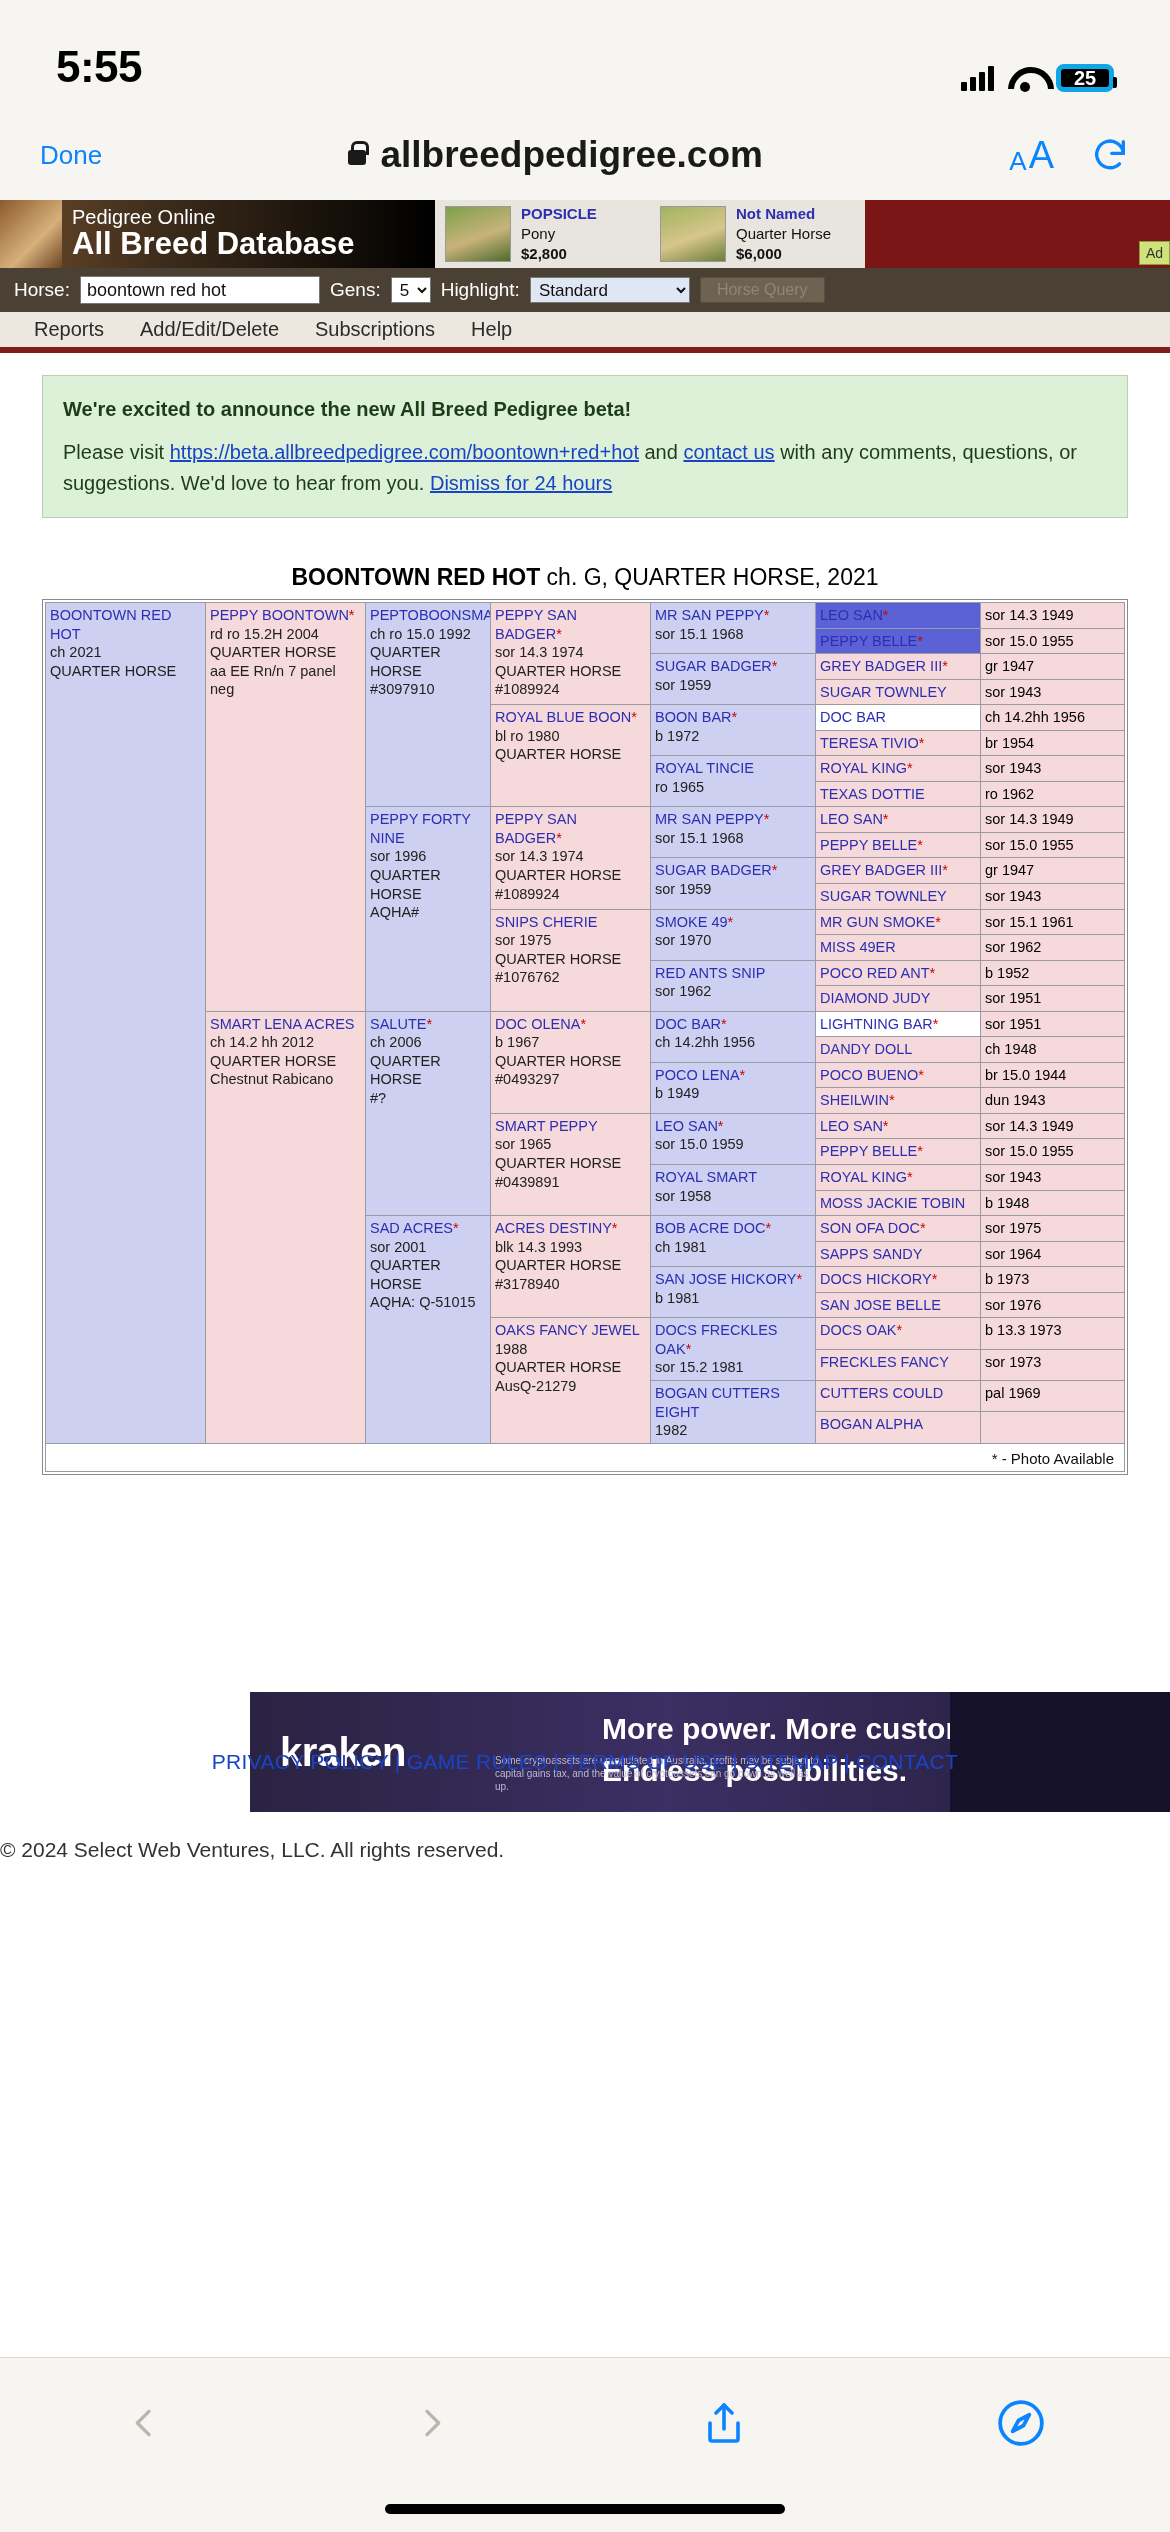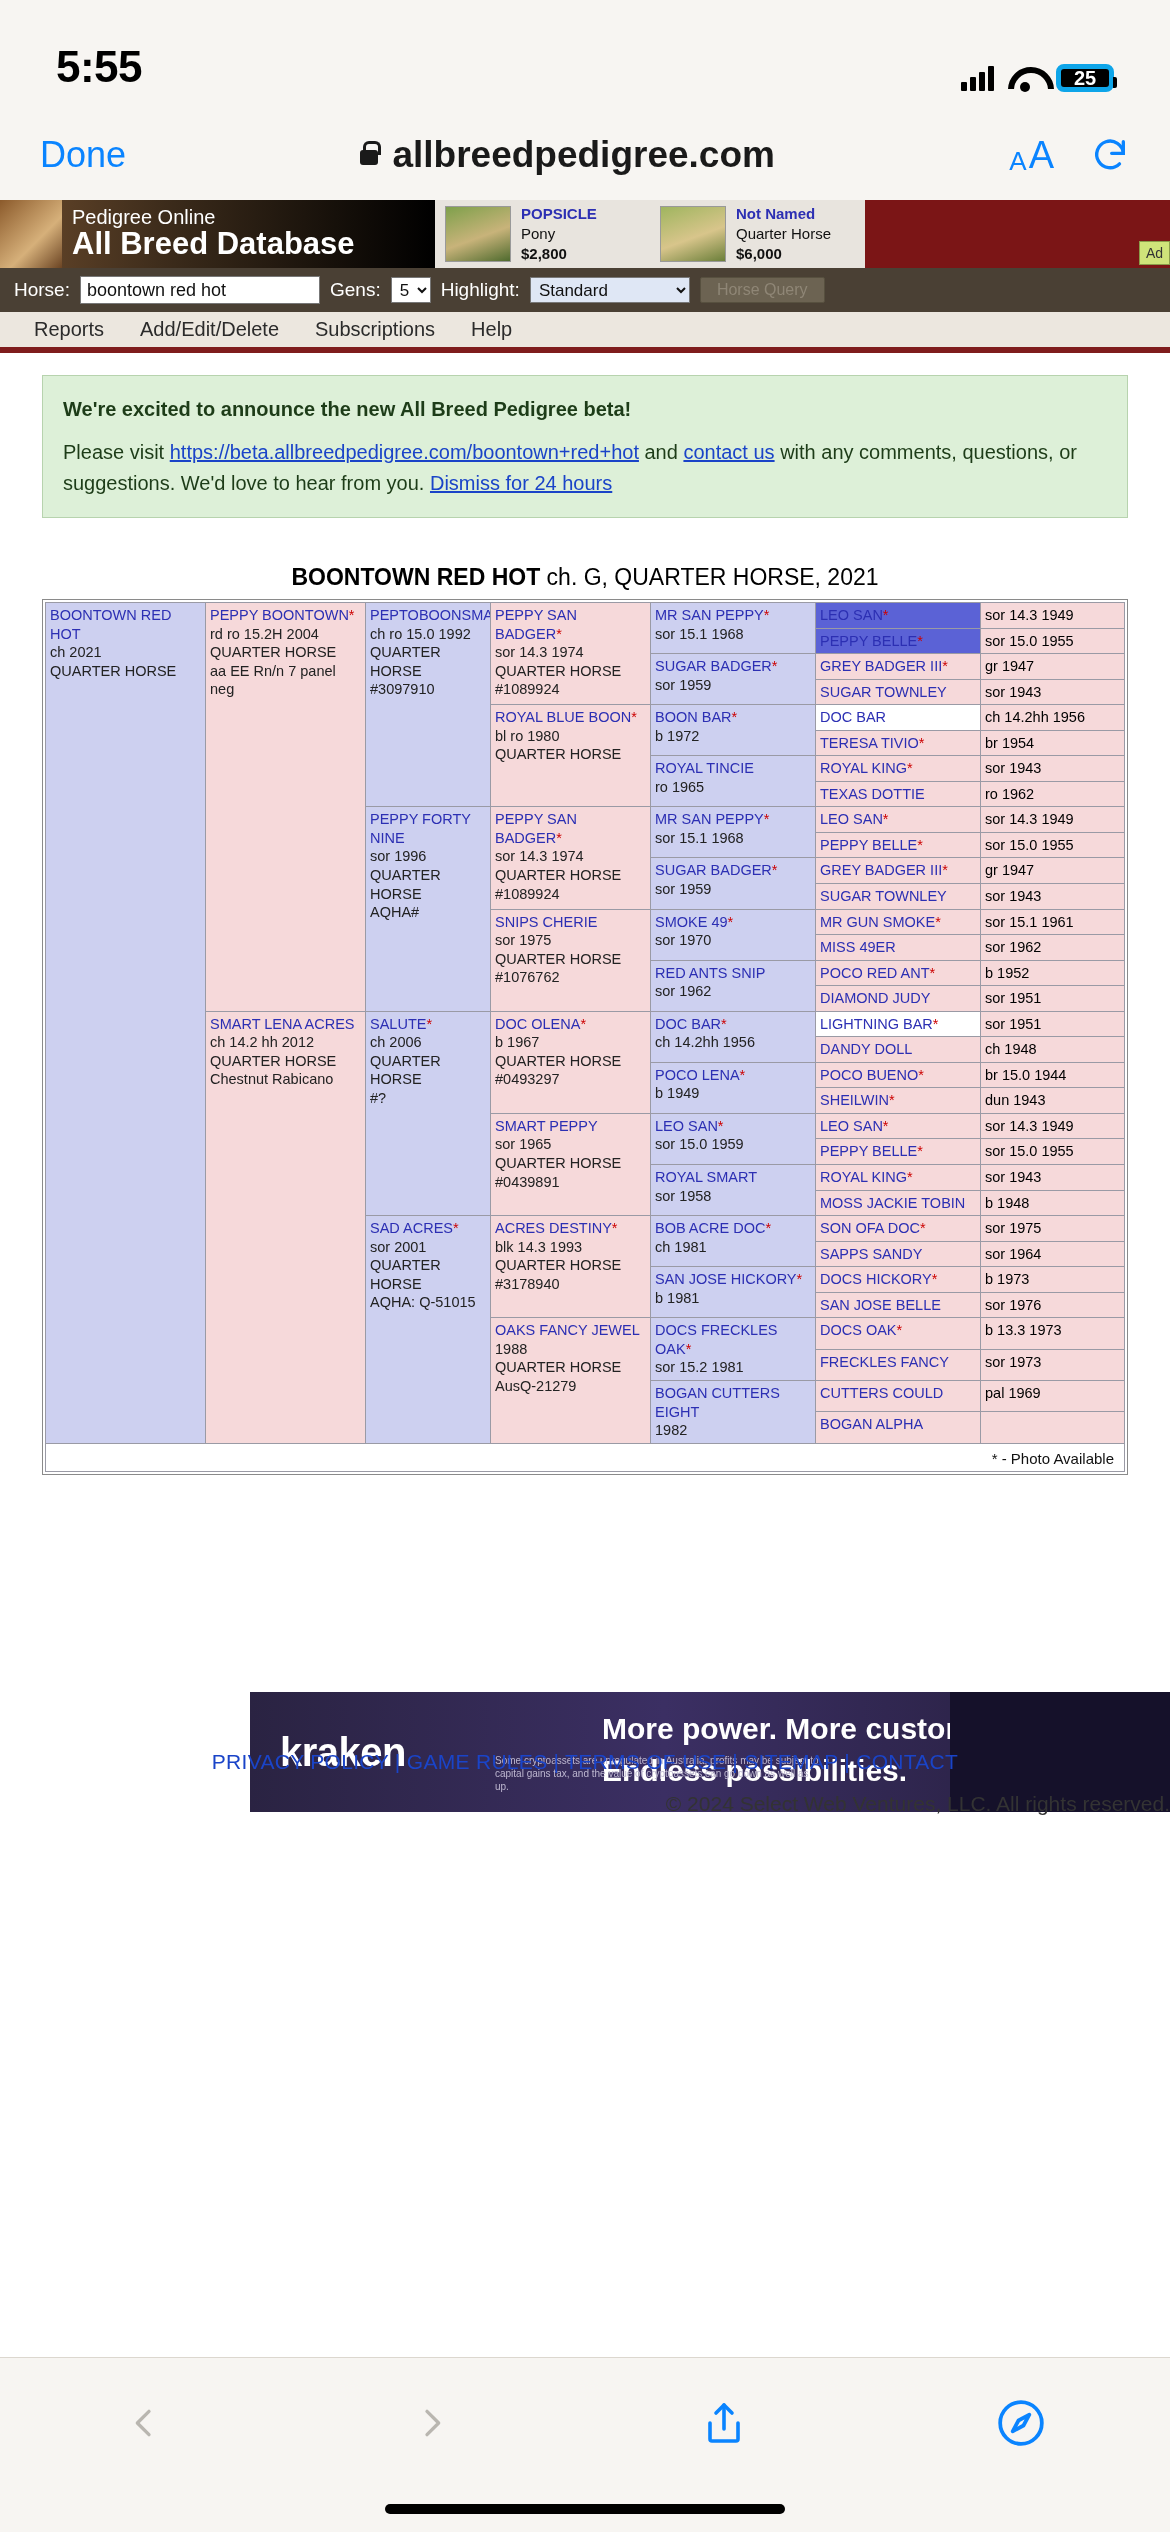--- a/index.html
+++ b/index.html
@@ -44,21 +44,21 @@
     content:""; position:absolute; right:-8px; top:8px; width:4px; height:11px;
     background:#000; border-radius:0 2px 2px 0;
   }
 
   
   .safaribar {
     height:90px; background:#f7f5f2;
     display:flex; align-items:center; justify-content:space-between;
     padding:0 40px;
   }
-  .done-btn { font-size:36px; color:#0a84ff; }
+  .done-btn { font-size:26px; color:#0a84ff; }
   .url-wrap { display:flex; align-items:center; gap:14px; }
   .lock {
     width:18px; height:15px; background:#1a1a1a; border-radius:3px;
     position:relative; margin-top:4px;
   }
   .lock::before{
     content:""; position:absolute; left:3px; top:-9px; width:12px; height:11px;
     border:3px solid #1a1a1a; border-bottom:none; border-radius:6px 6px 0 0;
   }
   .url-txt { font-size:37px; font-weight:600; color:#1a1a1a; }
@@ -174,21 +174,21 @@
   .fa-head { position:absolute; left:352px; top:20px; font-size:30px; font-weight:700; }
   .fa-head2 { position:absolute; left:352px; top:62px; font-size:30px; font-weight:700; }
   .fa-chart { position:absolute; right:0; top:0; width:220px; height:120px; background:#15112a; }
 
   
   .footlinks {
     position:absolute; left:0; top:1550px; width:100%; text-align:center;
     font-size:21px; color:#1a44c8; letter-spacing:0.3px;
   }
   .copyright {
-    position:absolute; left:0; top:1592px; width:100%; text-align:right;
+    position:absolute; left:0; top:1638px; width:100%; text-align:left;
     font-size:21px; color:#333;
   }
 
   
   .bottombar {
     position:absolute; left:0; bottom:0; width:1170px; height:175px;
     background:#f7f5f2; border-top:1px solid #dcd7cf;
     display:flex; align-items:center; justify-content:space-around;
     padding-bottom:40px;
   }

